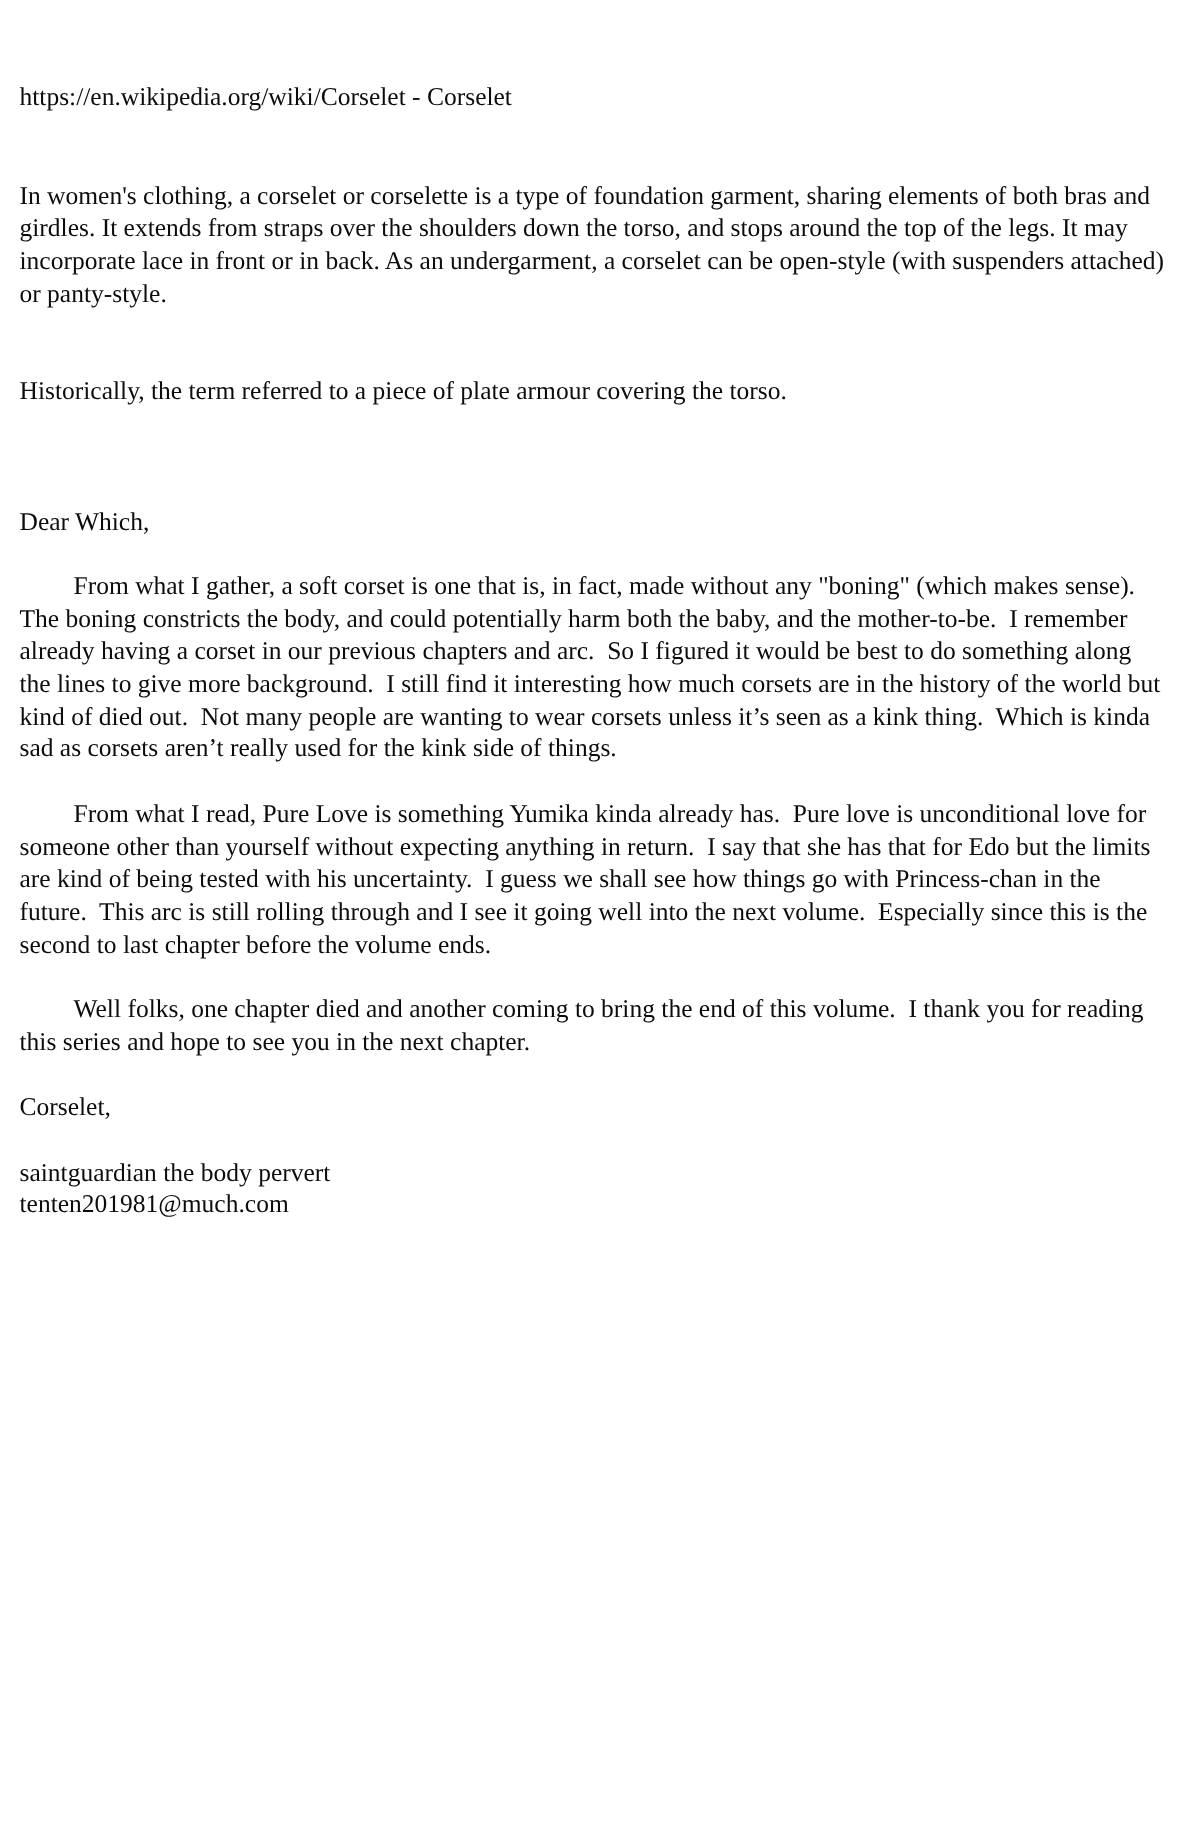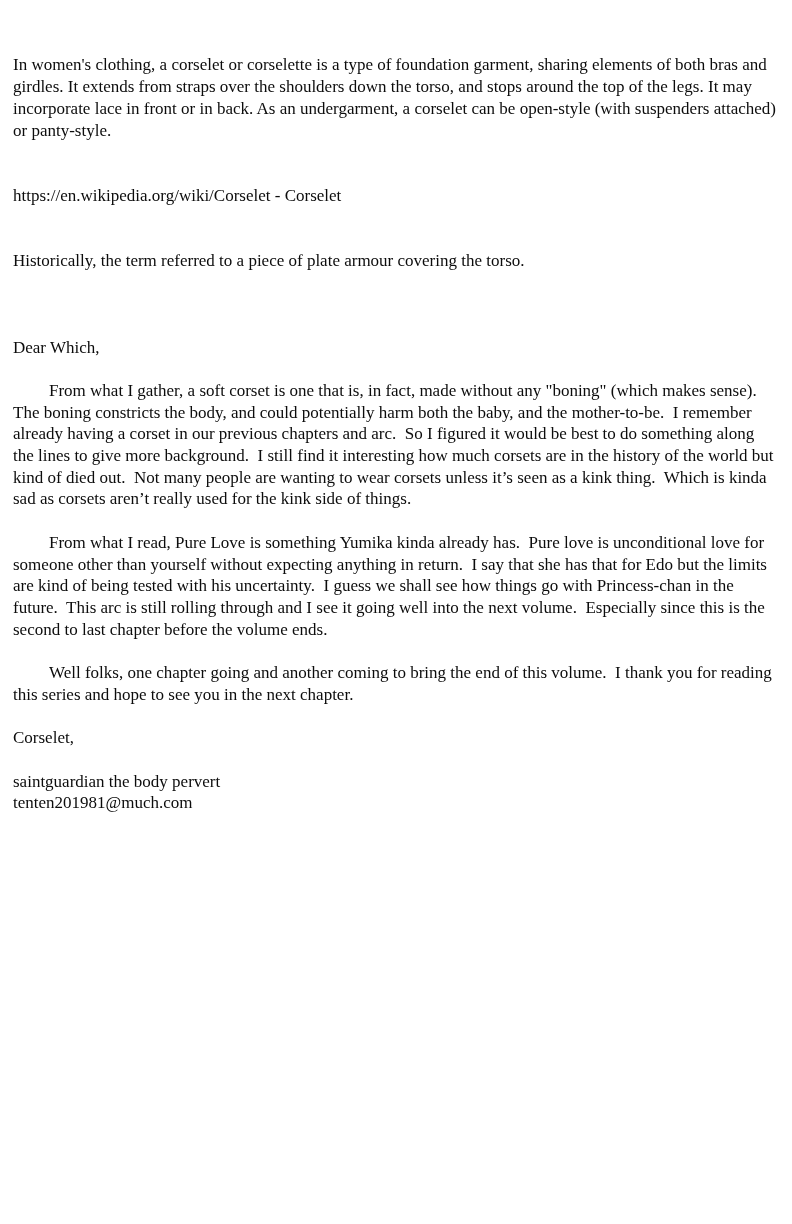--- a/index.html
+++ b/index.html
@@ -37,31 +37,31 @@
   .tight {
     margin: 0;
   }
 </style>
 </head>
 <body>
 
 <div class="page">
 
   <div class="centered body-text">
+    <div>https://en.wikipedia.org/wiki/Corselet - Corselet</div>
     <div>In women's clothing, a corselet or corselette is a type of foundation garment, sharing elements of both bras and girdles. It extends from straps over the shoulders down the torso, and stops around the top of the legs. It may incorporate lace in front or in back. As an undergarment, a corselet can be open-style (with suspenders attached) or panty-style.</div>
-    <div>https://en.wikipedia.org/wiki/Corselet - Corselet</div>
     <div>Historically, the term referred to a piece of plate armour covering the torso.</div>
   </div>
 
   <div class="block body-text">Dear Which,</div>
 
   <div class="para body-text">From what I gather, a soft corset is one that is, in fact, made without any "boning" (which makes sense).  The boning constricts the body, and could potentially harm both the baby, and the mother-to-be.  I remember already having a corset in our previous chapters and arc.  So I figured it would be best to do something along the lines to give more background.  I still find it interesting how much corsets are in the history of the world but kind of died out.  Not many people are wanting to wear corsets unless it’s seen as a kink thing.  Which is kinda sad as corsets aren’t really used for the kink side of things.</div>
 
   <div class="para body-text">From what I read, Pure Love is something Yumika kinda already has.  Pure love is unconditional love for someone other than yourself without expecting anything in return.  I say that she has that for Edo but the limits are kind of being tested with his uncertainty.  I guess we shall see how things go with Princess-chan in the future.  This arc is still rolling through and I see it going well into the next volume.  Especially since this is the second to last chapter before the volume ends.</div>
 
-  <div class="para body-text">Well folks, one chapter going and another coming to bring the end of this volume.  I thank you for reading this series and hope to see you in the next chapter.</div>
+  <div class="para body-text">Well folks, one chapter died and another coming to bring the end of this volume.  I thank you for reading this series and hope to see you in the next chapter.</div>
 
   <div class="block body-text">Corselet,</div>
 
   <div class="block body-text">saintguardian the body pervert</div>
   <div class="tight body-text">tenten201981@much.com</div>
 
 </div>
 
 </body></html>

